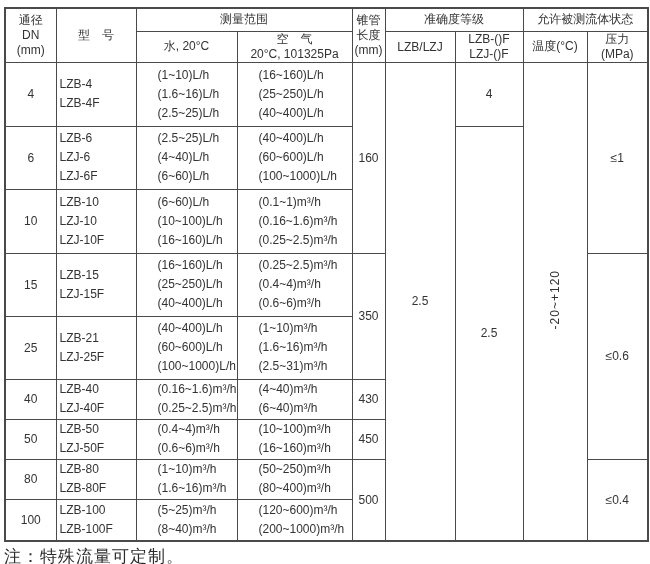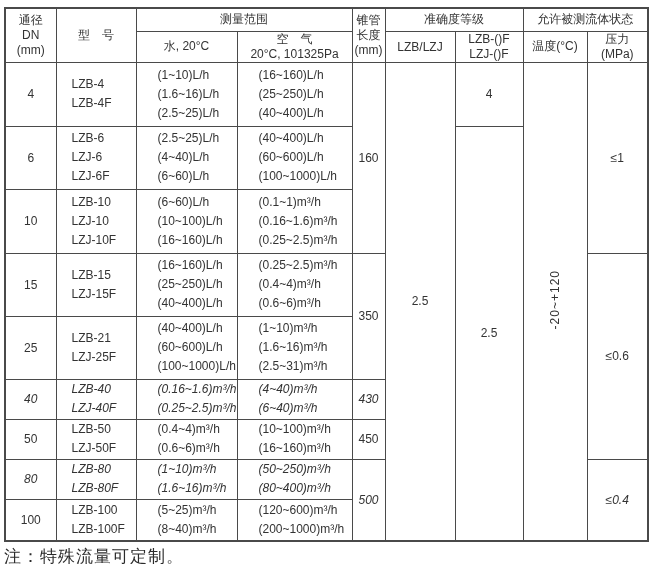--- a/index.html
+++ b/index.html
@@ -40,28 +40,28 @@
   col.c-press { width: 61px; }
 
   thead tr:nth-child(1) { height: 23px; }
   thead tr:nth-child(2) { height: 31px; }
 
   tbody tr:nth-child(1) { height: 64px; }
   tbody tr:nth-child(2) { height: 63px; }
   tbody tr:nth-child(3) { height: 64px; }
   tbody tr:nth-child(4) { height: 63px; }
   tbody tr:nth-child(5) { height: 63px; }
-  tbody tr:nth-child(6) { height: 40px; font-style: italic; }
+  tbody tr:nth-child(6) { height: 40px; }
   tbody tr:nth-child(7) { height: 40px; margin-top: 13px; }
-  tbody tr:nth-child(8) { height: 40px; font-style: italic; }
+  tbody tr:nth-child(8) { height: 40px; }
   tbody tr:nth-child(9) { height: 42px; }
 
   .hl div { line-height: 15px; }
   .lines div { line-height: 19px; }
-  td.model { text-align: left; padding-left: 15px; }
+  td.model { text-align: left; padding-left: 3px; }
   td.range { text-align: left; padding-left: 21px; }
   .vtext {
     writing-mode: vertical-rl;
     transform: rotate(180deg);
     display: inline-block;
     letter-spacing: 1px;
     font-size: 12px;
   }
   .footnote {
     position: absolute; left: 4px; top: 545px;

